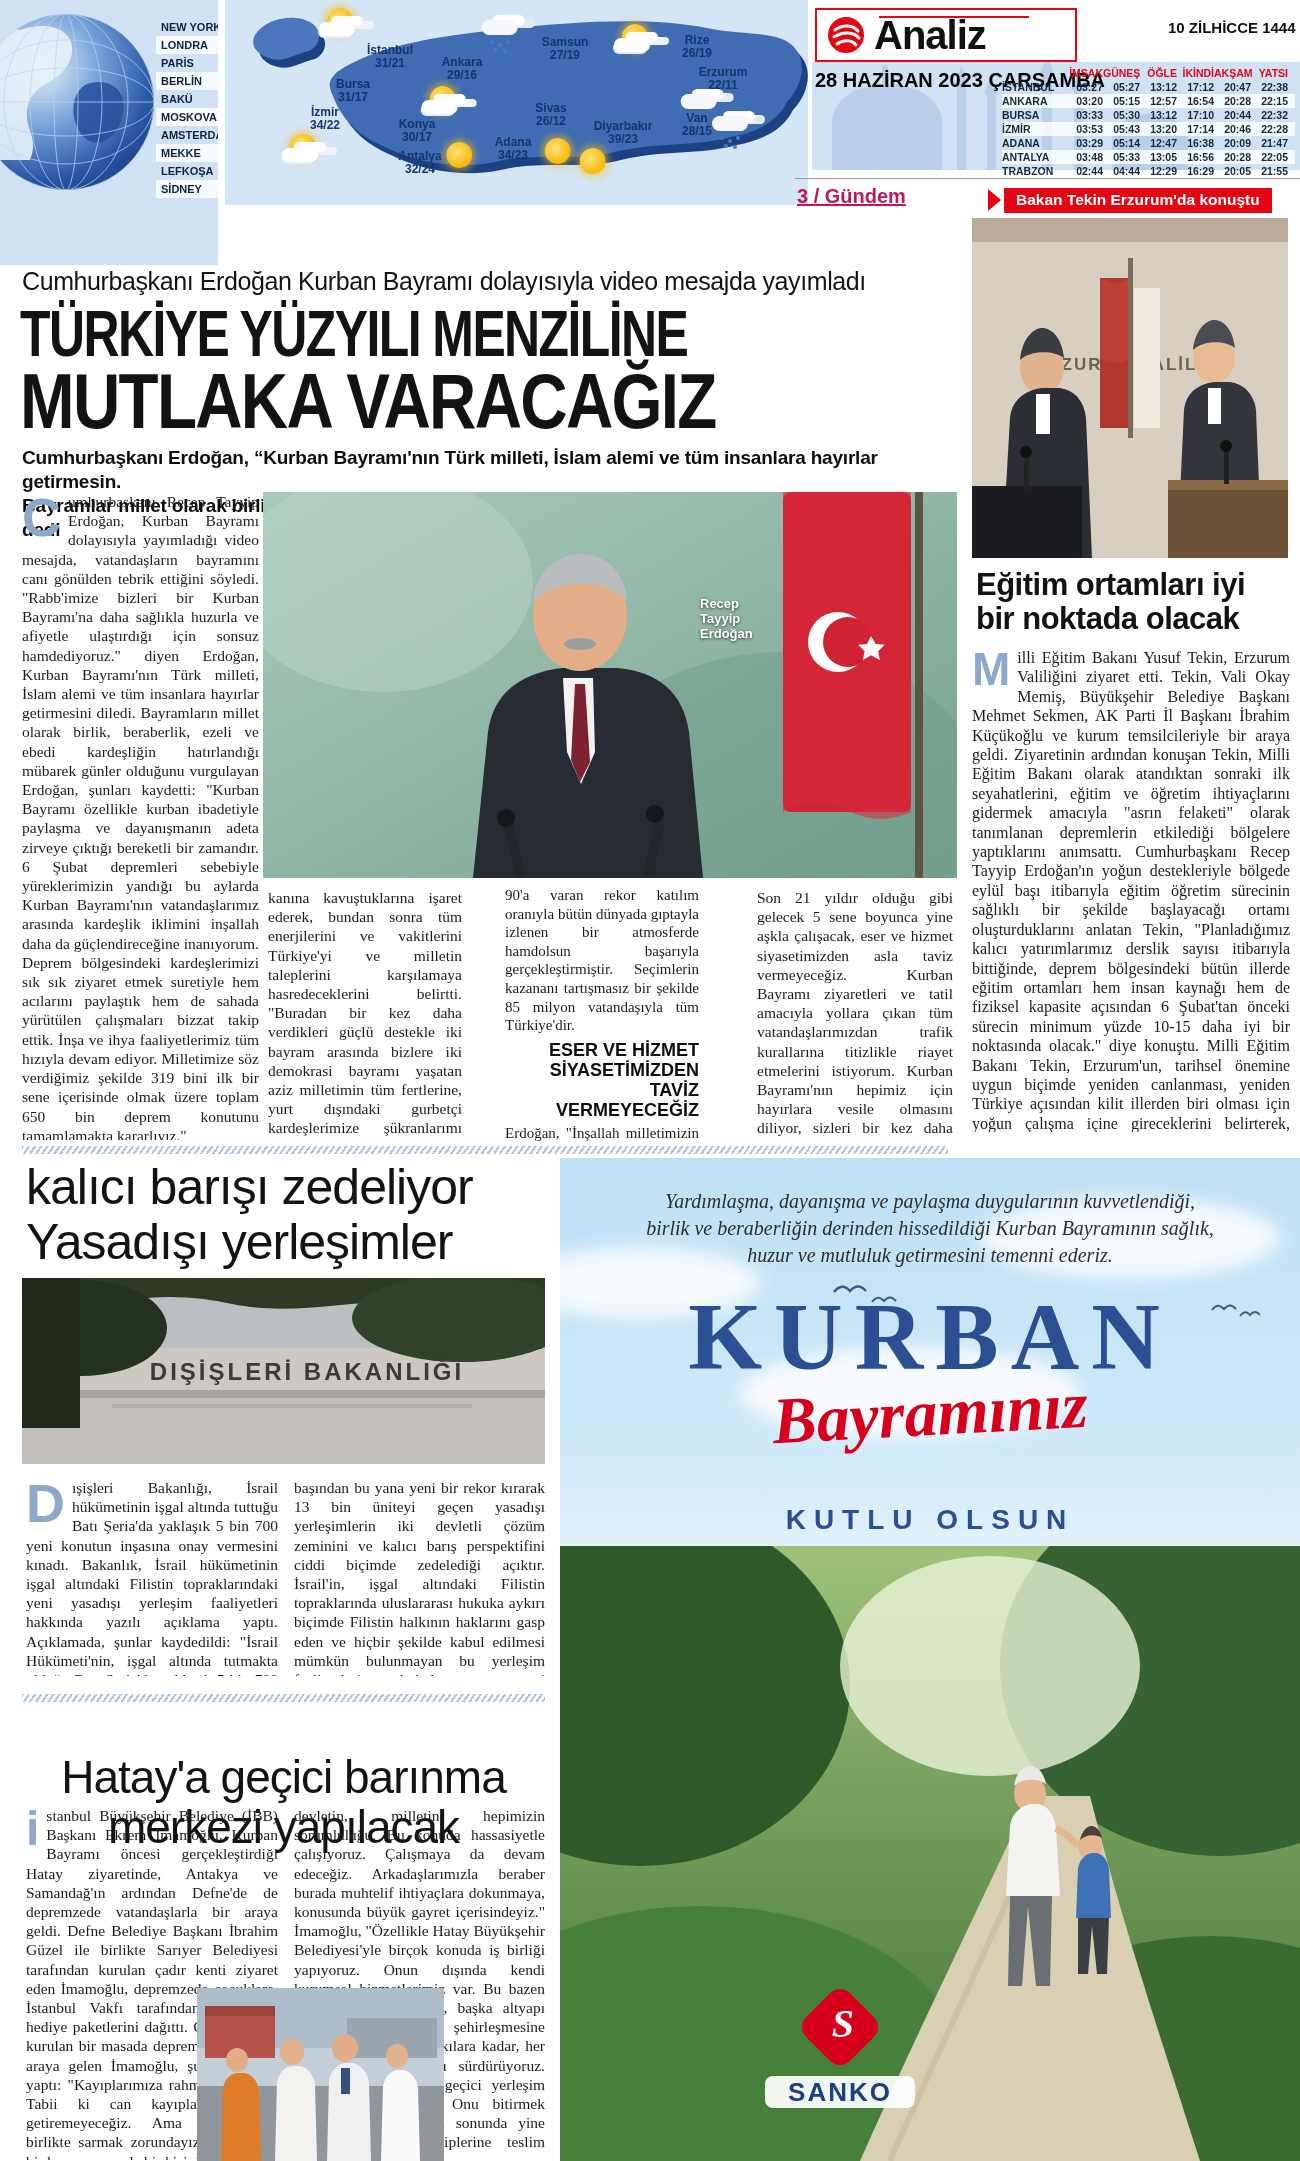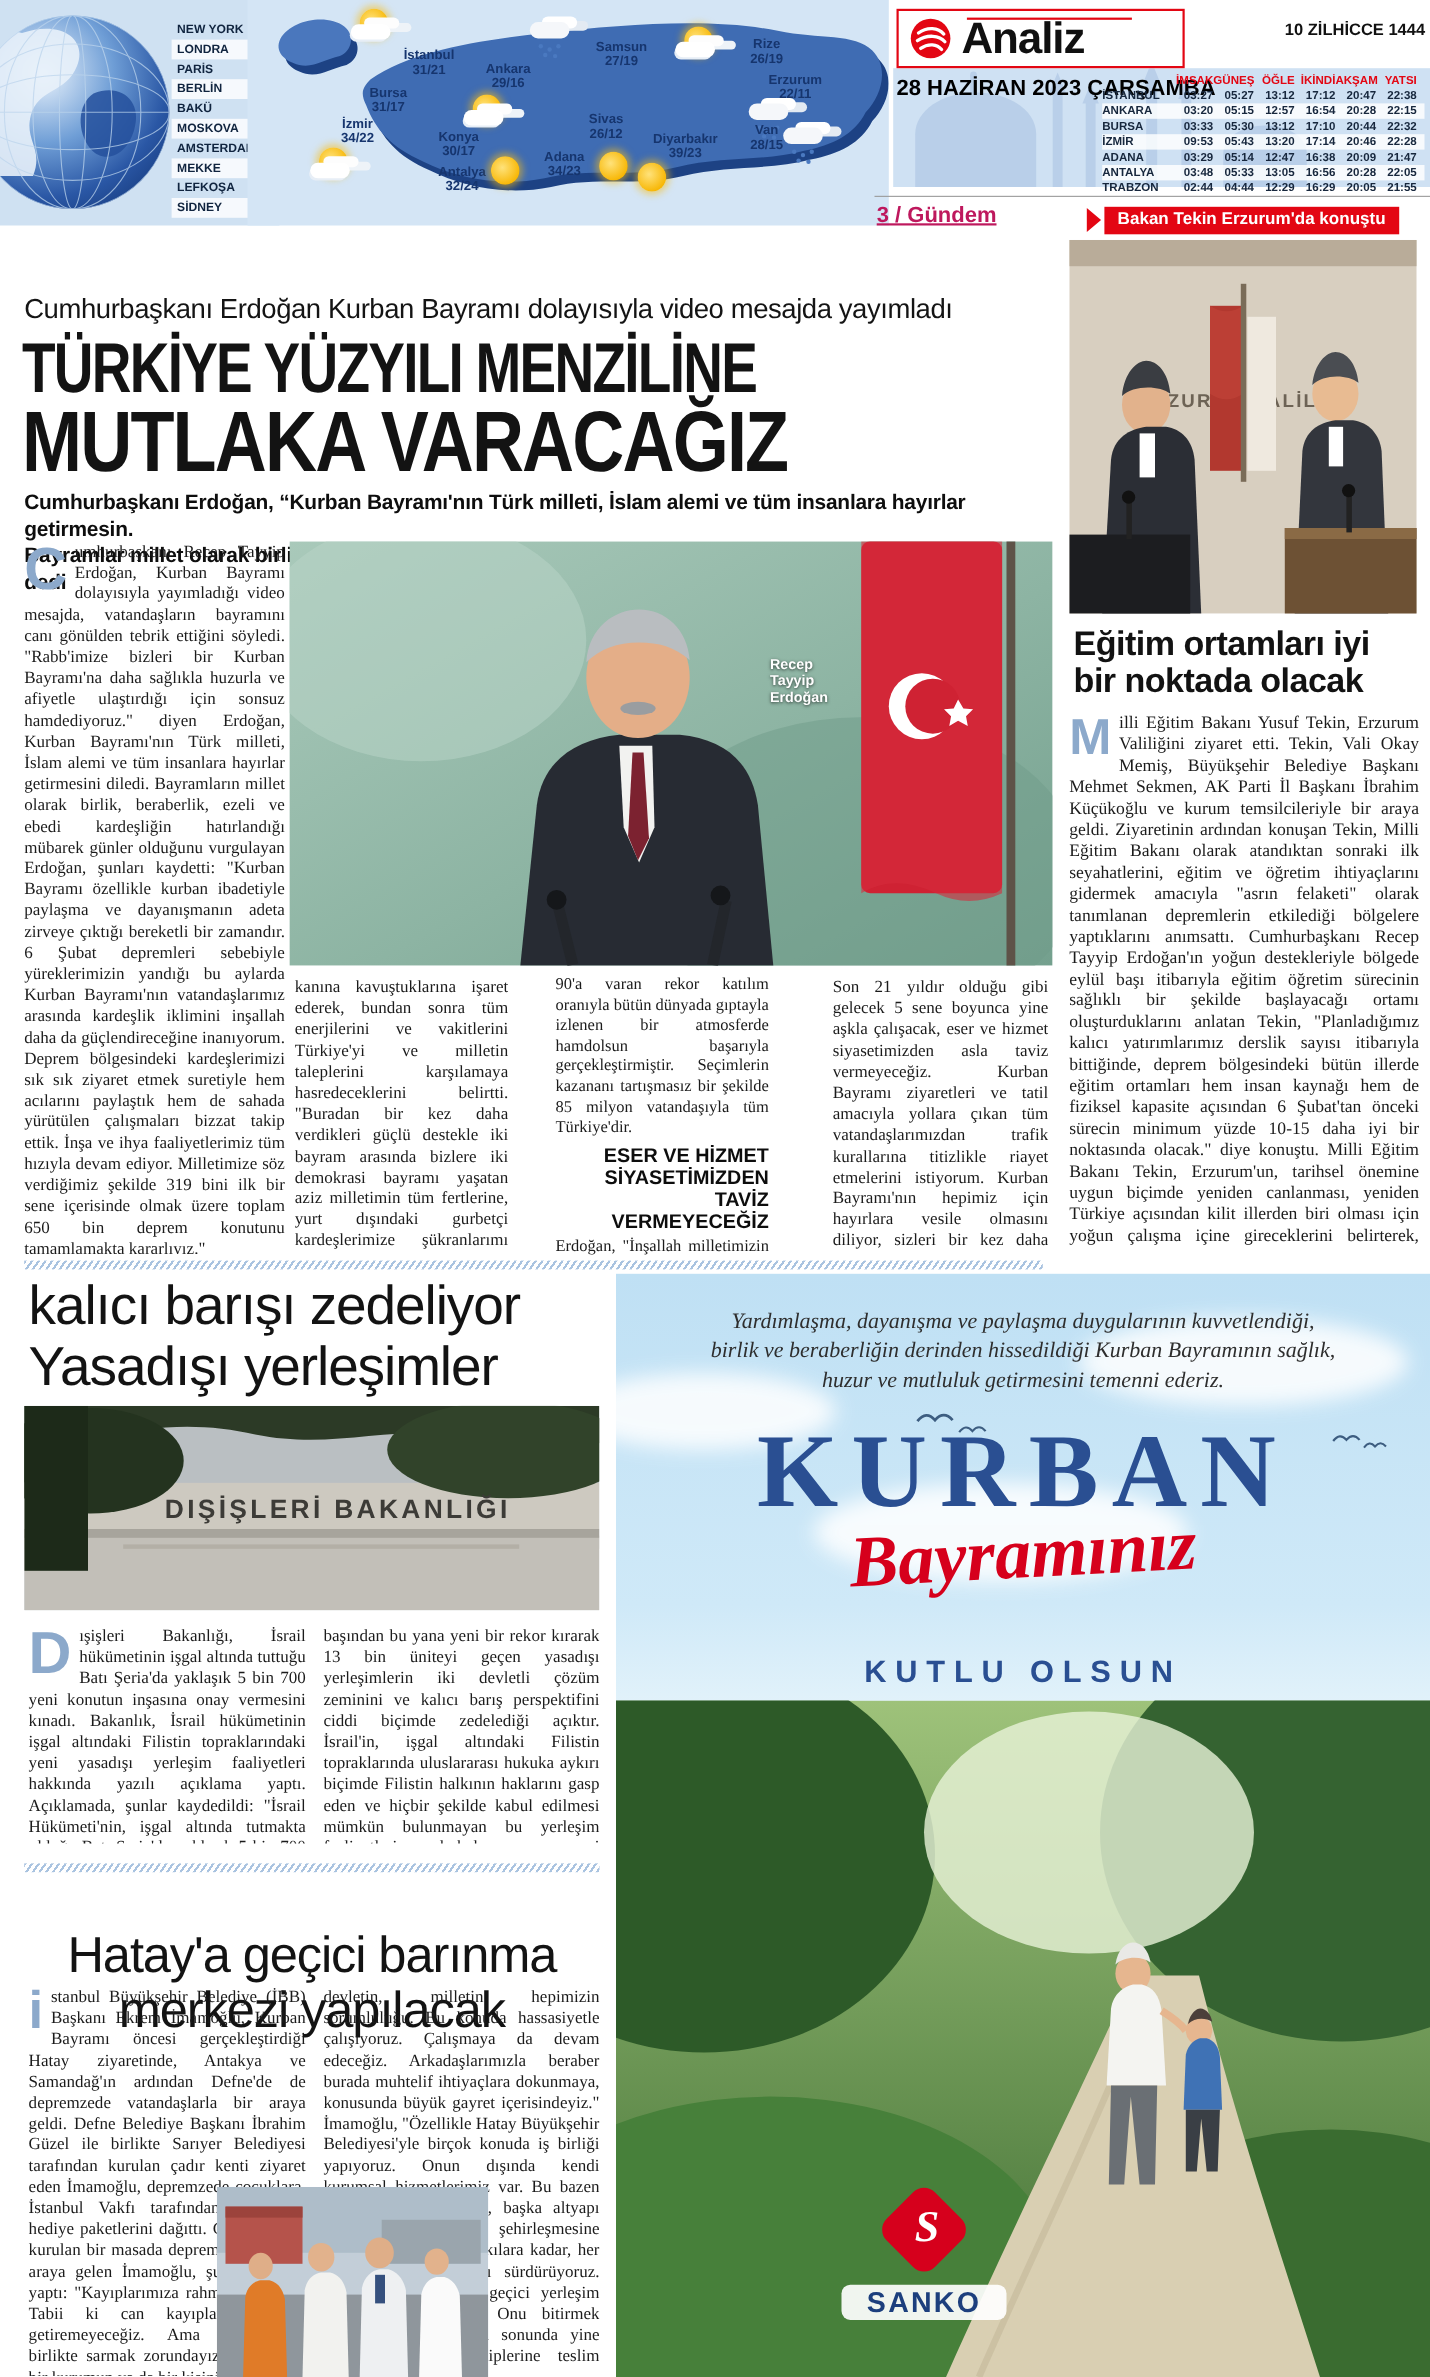--- a/index.html
+++ b/index.html
@@ -1,20 +1,20 @@
 <!DOCTYPE html>
 <html><head>
 <meta charset="utf-8">
 <style>
   html,body{margin:0;padding:0;background:#888;}
   .page{position:relative;width:1300px;height:2161px;background:#fff;overflow:hidden;
         font-family:"Liberation Sans",sans-serif;color:#1c1c1c;margin:0 auto;}
 
   
-  .hdr-left{position:absolute;left:0;top:0;width:218px;height:205px;background:#cfe1f2;overflow:hidden;padding-left:36px;}
+  .hdr-left{position:absolute;left:0;top:0;width:218px;height:265px;background:#cfe1f2;overflow:hidden;}
   .hdr-map{position:absolute;left:225px;top:0;width:583px;height:205px;background:#d4e5f5;overflow:hidden;}
   .wt-list{position:absolute;left:156px;top:18px;width:118px;}
   .wt-row{display:flex;justify-content:space-between;align-items:center;height:18px;padding:0 5px;
           font:700 11px/1 "Liberation Sans",sans-serif;color:#10243f;}
   .wt-row:nth-of-type(even){background:rgba(255,255,255,.8);}
   .map-city{position:absolute;transform:translateX(-50%);text-align:center;color:#16356e;
             font:700 12px/13px "Liberation Sans",sans-serif;white-space:nowrap;z-index:3;}
   .map-city span{display:block;}
   .wicon{position:absolute;width:44px;height:32px;z-index:2;}
   .w-sun::before,.w-sun-cloud::before{content:"";position:absolute;left:8px;top:0;width:26px;height:26px;border-radius:50%;
@@ -364,21 +364,21 @@
           <span class="pt-t">03:33</span>
           <span class="pt-t">05:30</span>
           <span class="pt-t">13:12</span>
           <span class="pt-t">17:10</span>
           <span class="pt-t">20:44</span>
           <span class="pt-t">22:32</span>
         </div>
 
         <div class="pt-row">
           <span class="pt-city">İZMİR</span>
-          <span class="pt-t">09:53</span>
+          <span class="pt-t">03:53</span>
           <span class="pt-t">05:43</span>
           <span class="pt-t">13:20</span>
           <span class="pt-t">17:14</span>
           <span class="pt-t">20:46</span>
           <span class="pt-t">22:28</span>
         </div>
 
         <div class="pt-row">
           <span class="pt-city">ADANA</span>
           <span class="pt-t">03:29</span>

